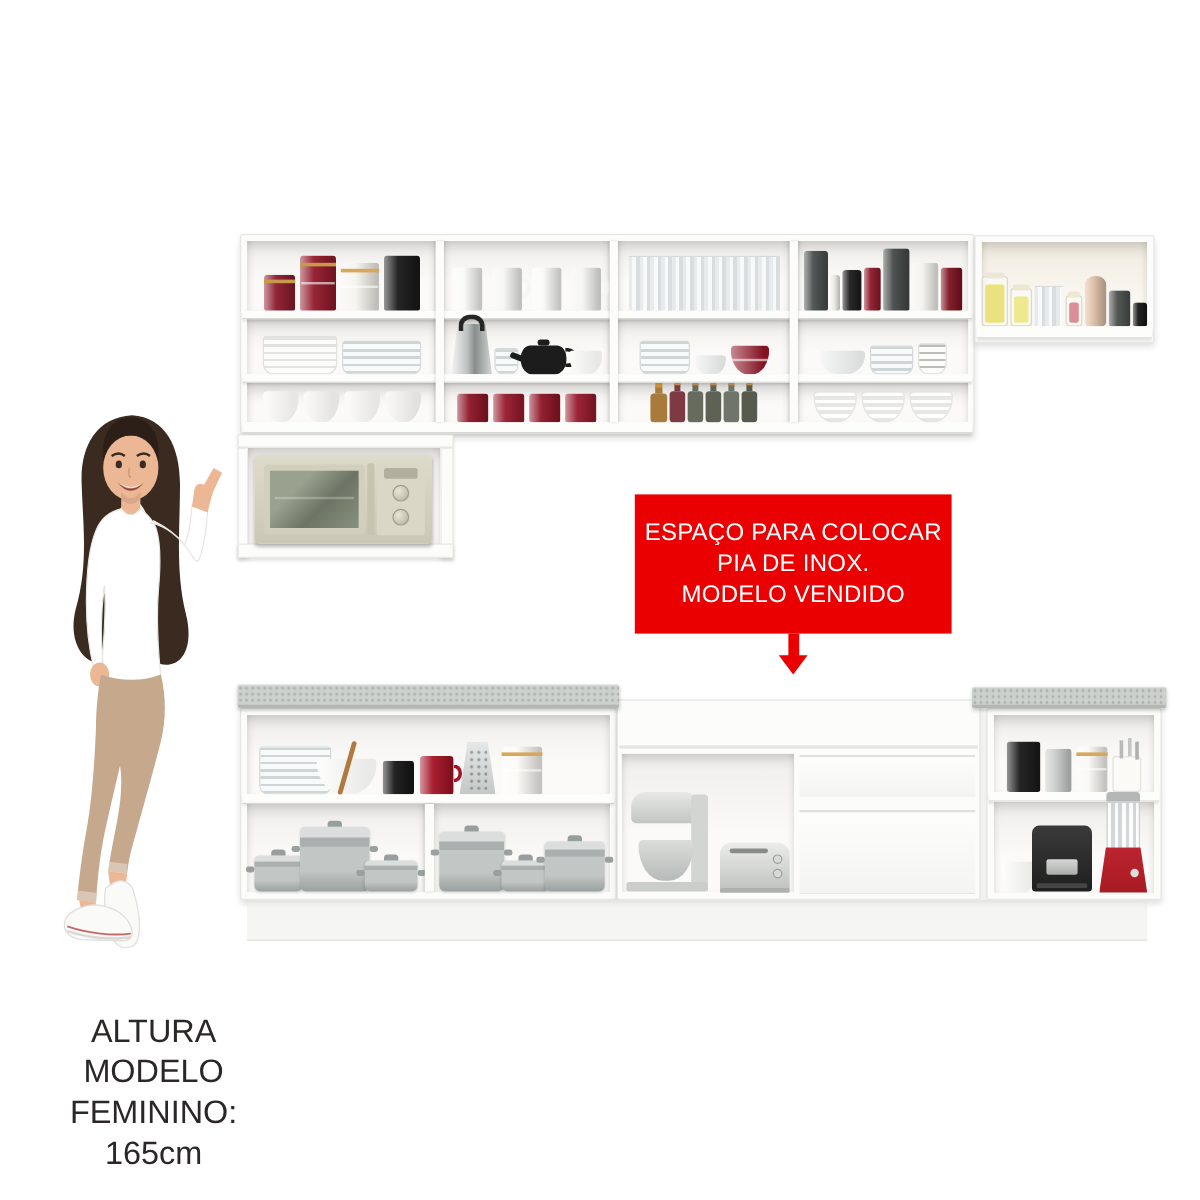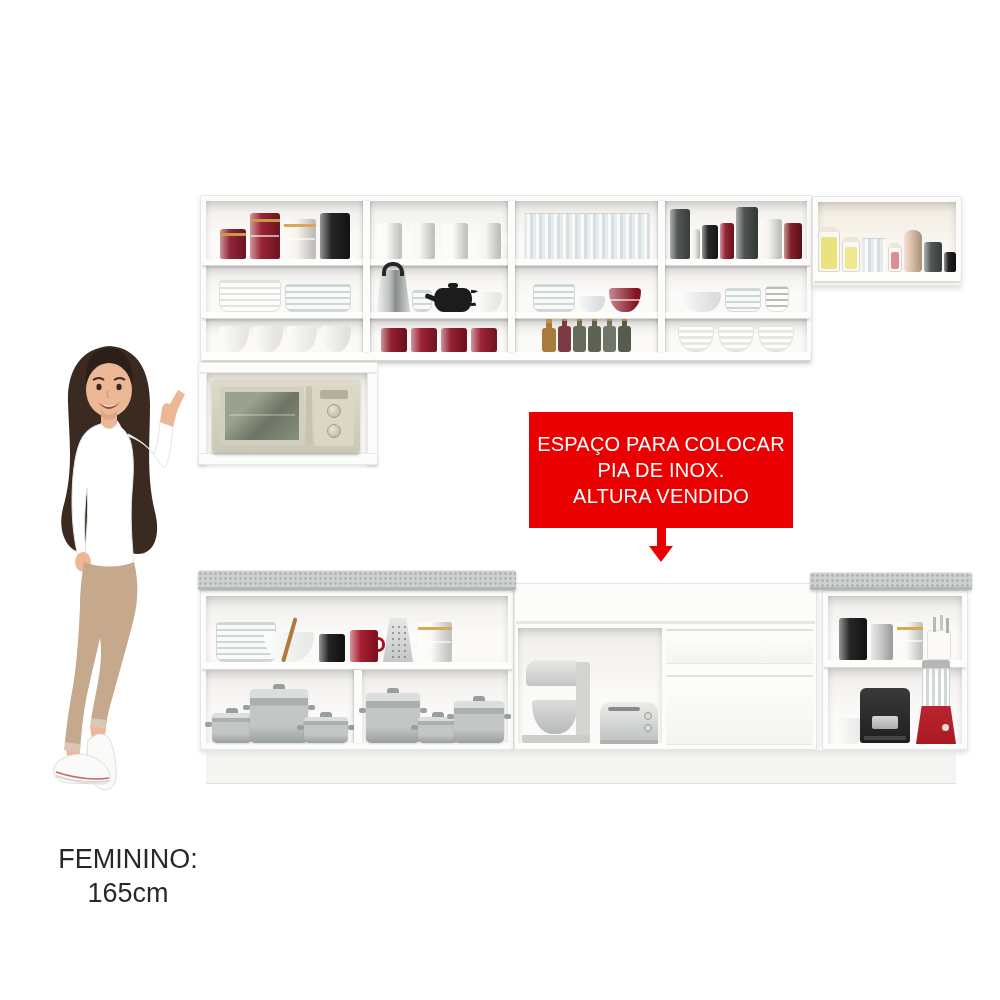--- a/index.html
+++ b/index.html
@@ -267,21 +267,21 @@
   <div class="mw-win" style="left:220px;top:387px;width:84px;height:58px"></div>
   <div class="mw-handle" style="left:306px;top:386px;width:6px;height:60px"></div>
   <div class="mw-panel" style="left:314px;top:386px;width:40px;height:60px"></div>
   <div class="mw-disp" style="left:320px;top:390px;width:28px;height:9px"></div>
   <div class="mw-knob" style="left:327px;top:404px;width:14px;height:14px"></div>
   <div class="mw-knob" style="left:327px;top:424px;width:14px;height:14px"></div>
 
   <div class="banner" style="left:529px;top:412px;width:264px;height:116px">
     <div>ESPAÇO PARA COLOCAR</div>
     <div>PIA DE INOX.</div>
-    <div>ALTURA VENDIDO</div>
+    <div>MODELO VENDIDO</div>
   </div>
   <div class="arrow-shaft" style="left:657px;top:528px;width:9px;height:20px"></div>
   <div class="arrow-head" style="left:649px;top:546px"></div>
 
   <div class="cab" style="left:200px;top:590px;width:314px;height:160px"></div>
   <div class="cell g5 left" style="left:206px;top:596px;width:302px;height:66px;padding-left:10px">
       <div class="it gplates" style="width: 60px; height: 40px;"></div>
       <div class="it stick" style="width: 4px; height: 46px; margin-right: -26px; --c: #b07a3f;"></div>
       <div class="it bowl" style="width: 50px; height: 30px; --c: #fdfdfb;"></div>
       <div class="it can" style="width: 26px; height: 28px; --c: #171717;"></div>
@@ -364,16 +364,17 @@
   <div class="abs" style="left:922px;top:660px;width:28px;height:8px;background:#b4b7b6;border-radius:3px 3px 0 0"></div>
   <div class="abs" style="left:922px;top:668px;width:28px;height:40px;background:repeating-linear-gradient(90deg,rgba(255,255,255,.85) 0 3px,rgba(204,211,211,.85) 3px 6px);border:1px solid #ccd2d2;border-radius:3px"></div>
   <div class="abs" style="left:916px;top:706px;width:40px;height:38px;background:linear-gradient(180deg,#bc2430,var(--blenderRed));clip-path:polygon(14% 0,86% 0,100% 100%,0 100%)"></div>
   <div class="abs" style="left:942px;top:724px;width:7px;height:7px;border-radius:50%;background:#ddddda"></div>
 
   <div class="counter" style="left:198px;top:570px;width:318px;height:20px"></div>
   <div class="counter" style="left:810px;top:572px;width:162px;height:18px"></div>
   <div class="kickp" style="left:206px;top:750px;width:750px;height:34px"></div>
 
   <div class="caption" style="left:18px;top:842px;width:220px">
+    <div>ALTURA MODELO</div>
     <div>FEMININO: 165cm</div>
   </div>
 
 </div>
 
 </body></html>

